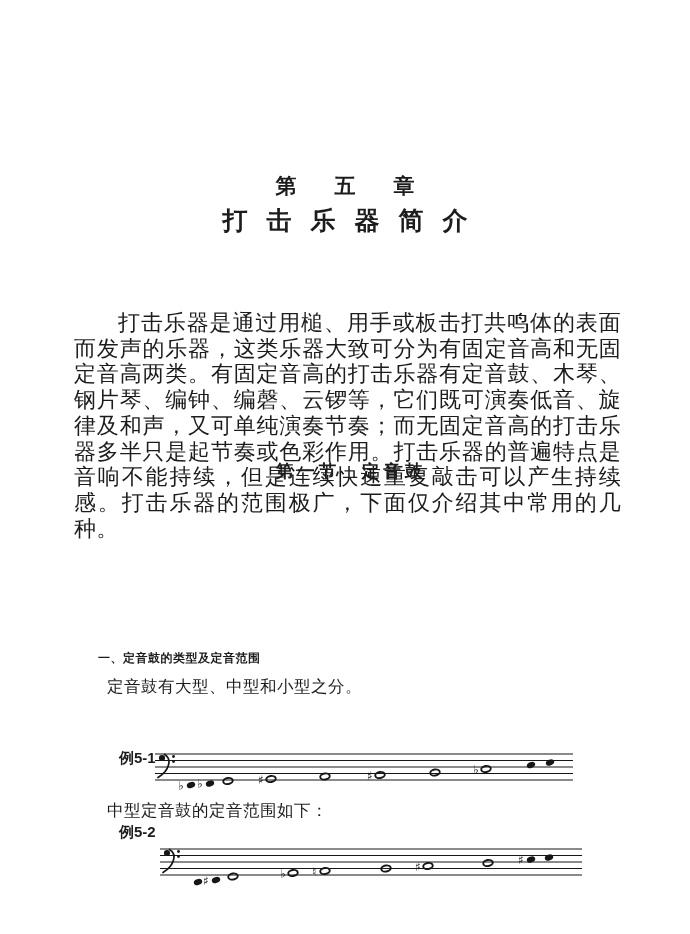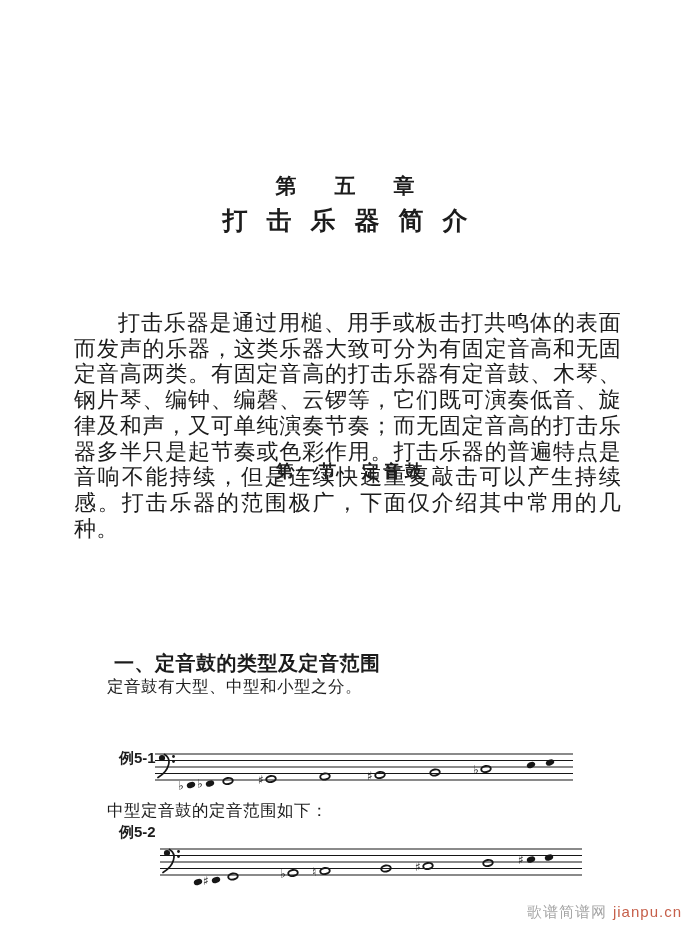--- a/index.html
+++ b/index.html
@@ -30,21 +30,21 @@
   }
   .intro{top:310px;}
   .section-heading{
     position:absolute;top:459px;left:0;right:8px;margin:0;
     text-align:center;font-size:17.5px;font-weight:bold;
     letter-spacing:4px;padding-left:20px;
   }
   .section-para{top:515px;}
   .subsection-heading{
     position:absolute;top:650px;left:74px;width:547px;
-    font-size:20px;font-weight:bold;text-indent:2em;letter-spacing:0.5px;
+    font-size:12px;font-weight:bold;text-indent:2em;letter-spacing:0.5px;
   }
   .text-line{
     position:absolute;left:74px;width:547px;
     font-size:16.5px;text-indent:2em;letter-spacing:0.5px;
   }
   .types-line{top:676px;}
   .large-line{top:702px;}
   .medium-line{top:800px;}
   .example-label{
     position:absolute;left:119px;
@@ -139,17 +139,14 @@
       <ellipse cx="165" cy="28" rx="4.8" ry="3.1" fill="none" stroke="#161616" stroke-width="1.9" transform="rotate(-10 165 28)"></ellipse>
       <ellipse cx="226" cy="25.5" rx="4.8" ry="3.1" fill="none" stroke="#161616" stroke-width="1.9" transform="rotate(-10 226 25.5)"></ellipse>
       <text x="255" y="27.5" font-size="12" fill="#161616">♯</text>
       <ellipse cx="268" cy="23" rx="4.8" ry="3.1" fill="none" stroke="#161616" stroke-width="1.9" transform="rotate(-10 268 23)"></ellipse>
       <ellipse cx="328" cy="20" rx="4.8" ry="3.1" fill="none" stroke="#161616" stroke-width="1.9" transform="rotate(-10 328 20)"></ellipse>
       <text x="358" y="21" font-size="12" fill="#161616">♯</text>
       <ellipse cx="371" cy="16.5" rx="4.3" ry="3" fill="#161616" transform="rotate(-20 371 16.5)"></ellipse>
       <ellipse cx="389" cy="14.5" rx="4.3" ry="3" fill="#161616" transform="rotate(-20 389 14.5)"></ellipse>
     </svg>
 
-  <div class="footer">
-    <span class="site-name" style="color: rgb(165, 165, 165);">歌谱简谱网</span><span class="site-url" style="color: rgb(198, 95, 74);">jianpu.cn</span>
-  </div>
 
 </div>
 
 </body></html>

